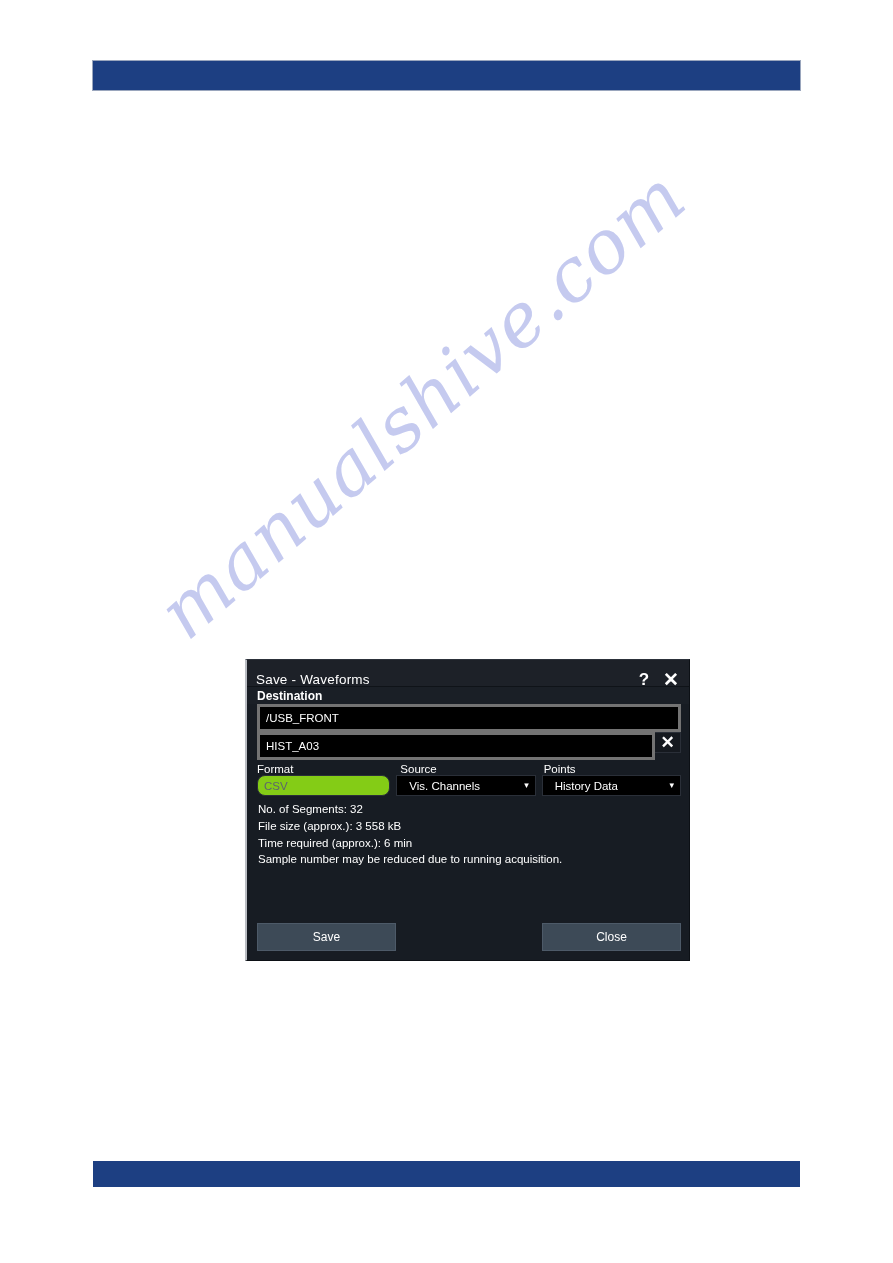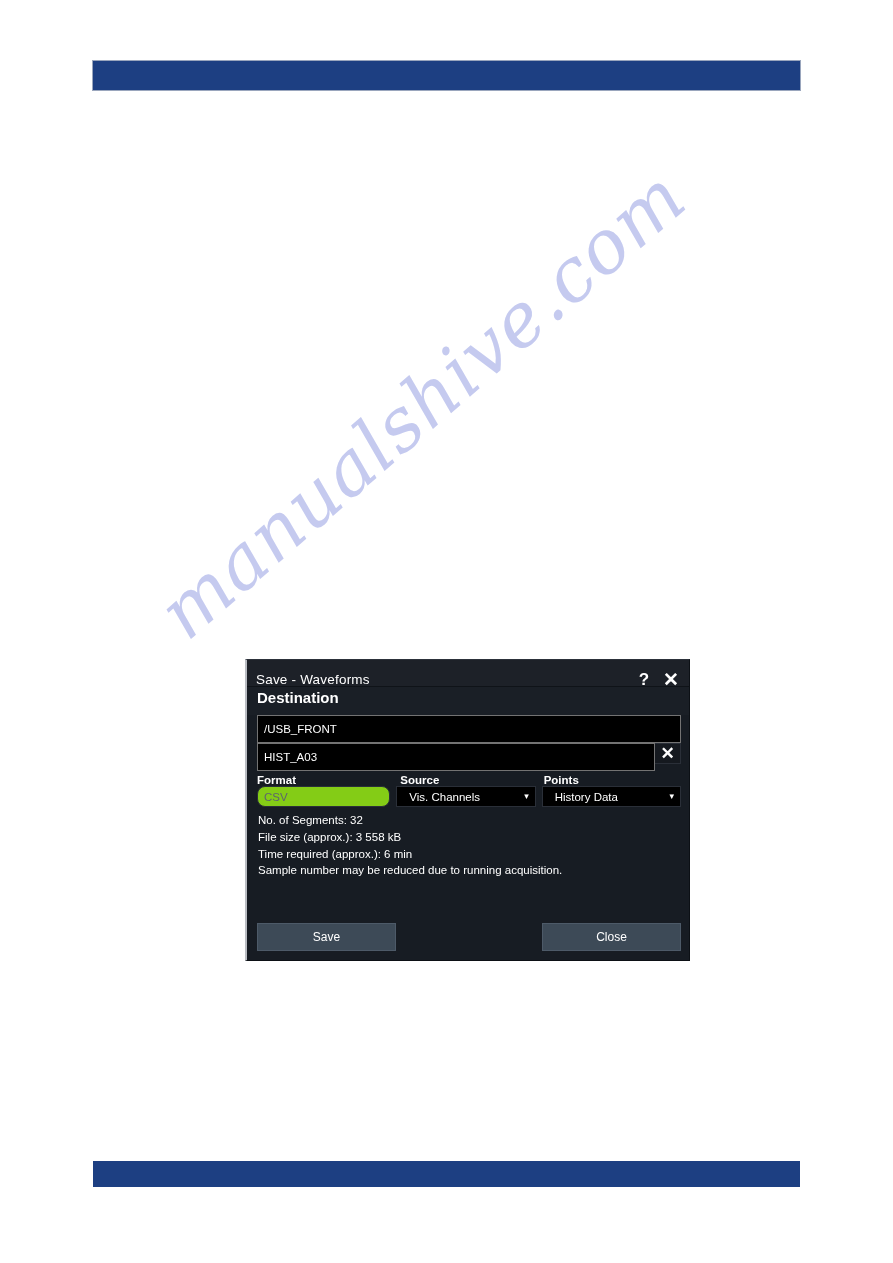--- a/index.html
+++ b/index.html
@@ -102,36 +102,36 @@
   .titlebar-btn.close { font-size: 19px; font-weight: bold; }
 
   .dlg-body {
     padding: 0;
   }
 
   .field-label-row {
     display: flex;
     justify-content: space-between;
     align-items: center;
-    padding: 2px 9px 9px 10px;
-    font-size: 15px;
+    padding: 2px 9px 1px 10px;
+    font-size: 12px;
     font-weight: bold;
     color: #ffffff;
     background: #1a1f26;
   }
 
   .input-row {
     display: flex;
     margin: 0 8px 0 10px;
   }
   .text-input {
     flex: 1;
     height: 28px;
     background: #000000;
-    border: 1px solid #737373;
+    border: 3px solid #737373;
     box-sizing: border-box;
     display: flex;
     align-items: center;
     padding-left: 6px;
     font-size: 11.5px;
     color: #ffffff;
   }
   .clear-btn {
     width: 26px;
     height: 21px;
@@ -146,21 +146,21 @@
     font-size: 17px;
     font-weight: bold;
     line-height: 1;
   }
 
   
   .triple-labels {
     display: flex;
     margin: 3px 8px 0 10px;
     font-size: 11.5px;
-    font-weight: bold;
+    font-weight: normal;
     color: #ffffff;
   }
   .triple-labels > div { flex: 1; }
   .triple-labels > div + div { margin-left: 6px; }
 
   .triple-fields {
     display: flex;
     margin: 0 8px 0 10px;
   }
   .sel-field {

